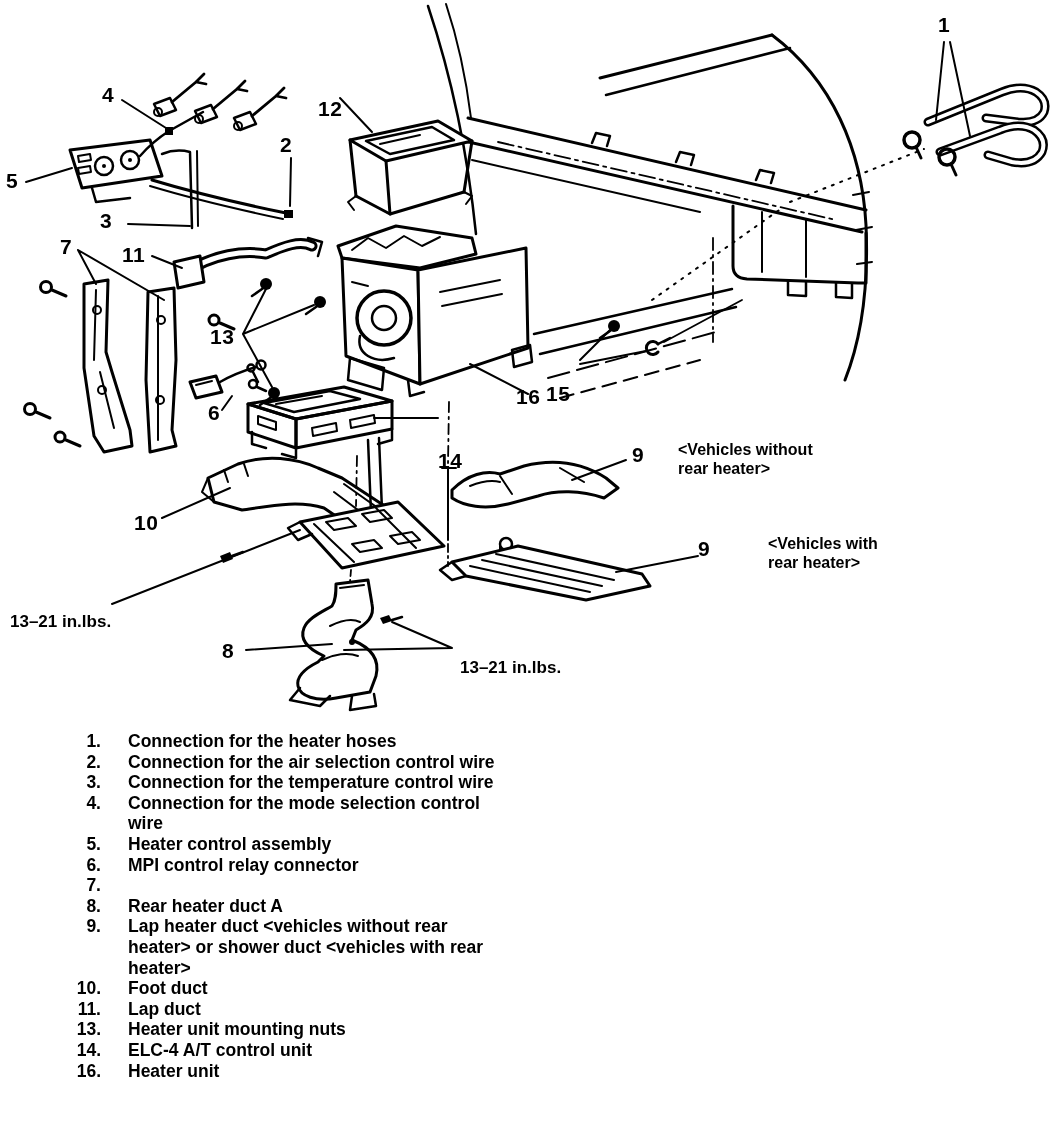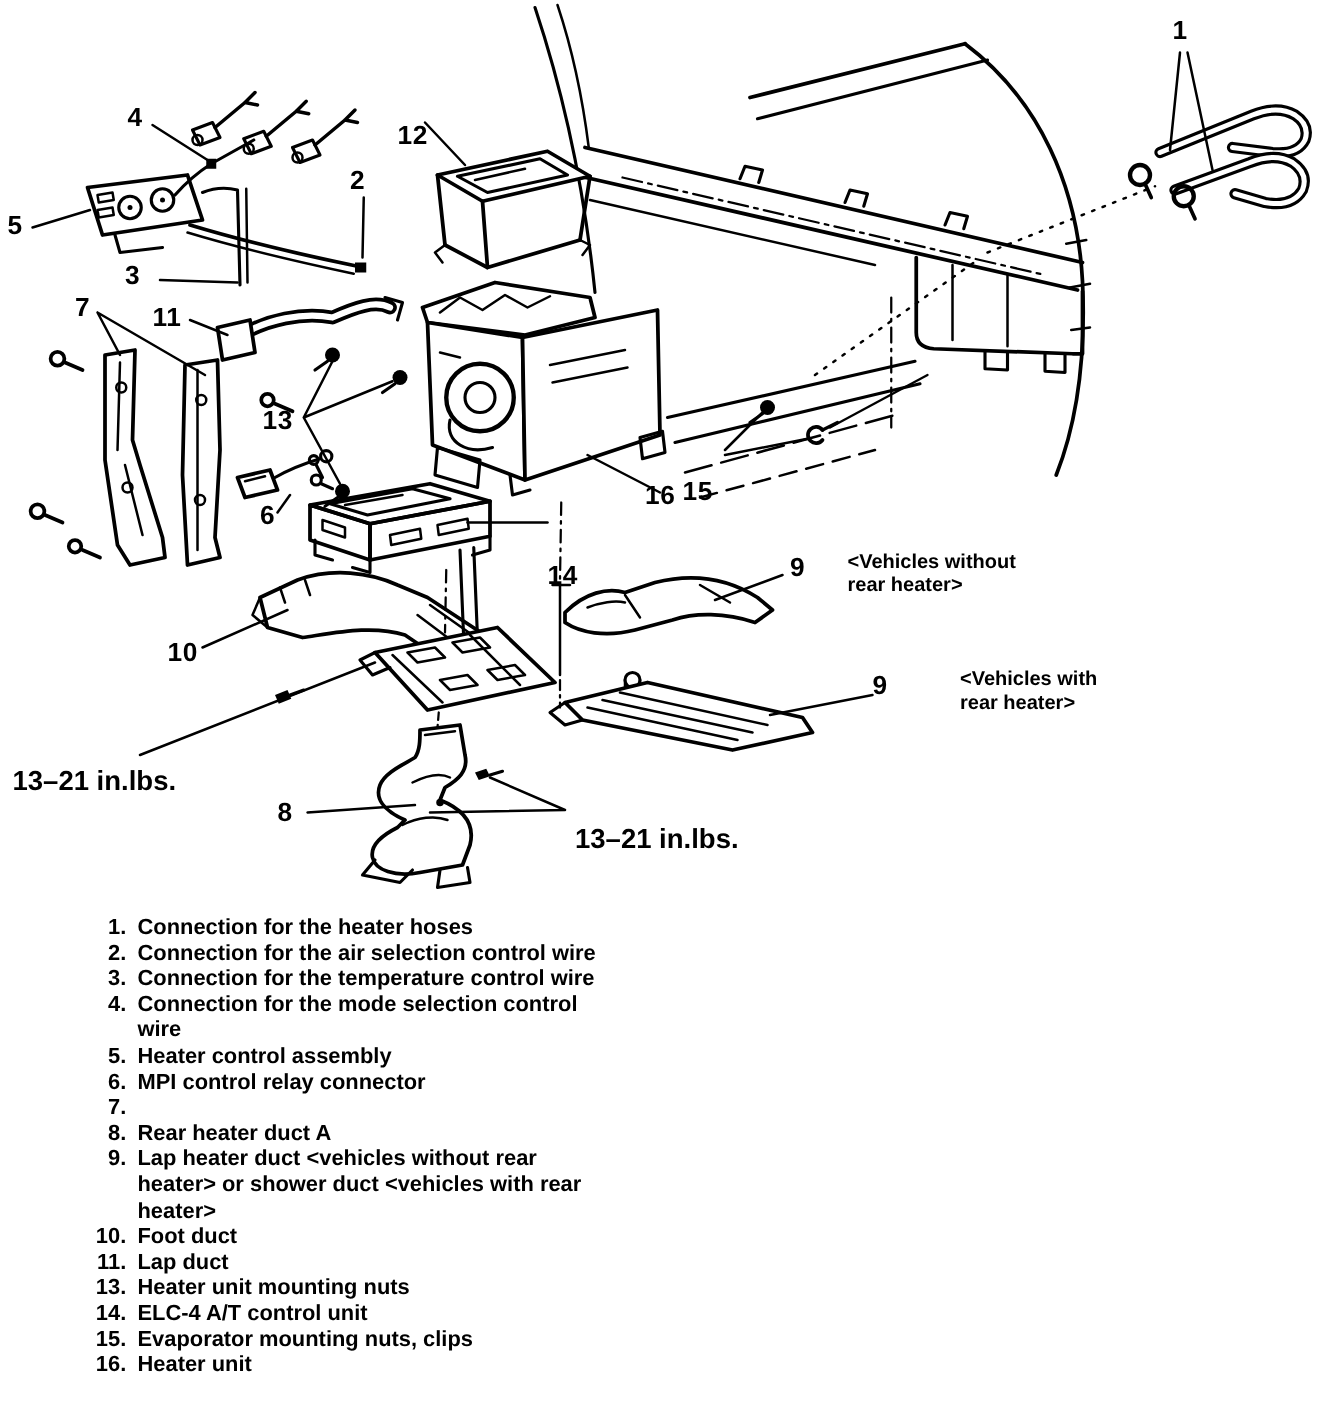--- a/index.html
+++ b/index.html
@@ -9,28 +9,28 @@
     position:relative; overflow:hidden;
   }
   .diagram { position:absolute; top:0; left:0; width:1056px; height:726px; }
   .diagram svg { position:absolute; top:0; left:0; }
   .labels-layer { position:absolute; top:0; left:0; width:1056px; height:726px; }
   .part-num {
     position:absolute; font-weight:700; font-size:21px; line-height:1;
     letter-spacing:0.5px;
   }
   .annot {
-    position:absolute; font-weight:700; font-size:22px; line-height:1.18;
+    position:absolute; font-weight:700; font-size:17px; line-height:1.18;
     white-space:pre-line;
   }
   .annot.variant { font-size:16px; line-height:1.2; }
   .legend { position:absolute; top:731px; left:0; width:620px; }
   .lrow { display:flex; font-size:17.5px; font-weight:700; line-height:20.6px; }
   .lrow .num { flex:0 0 101px; width:101px; text-align:right; }
-  .lrow .txt { margin-left:9px; white-space:pre-line; }
+  .lrow .txt { margin-left:27px; white-space:pre-line; }
   
   .art path, .art line, .art circle, .art rect, .art polyline {
     stroke:#000; fill:none; stroke-linecap:round; stroke-linejoin:round;
   }
   .art .fb { fill:#000; stroke:none; }
   .art .fw { fill:#fff; }
   .art .ws { stroke:#fff; }
 </style>
 </head>
 <body>
@@ -346,20 +346,16 @@
     </div>
     <div class="lrow">
       <span class="num">13.</span>
       <span class="txt">Heater unit mounting nuts</span>
     </div>
     <div class="lrow">
       <span class="num">14.</span>
       <span class="txt">ELC-4 A/T control unit</span>
     </div>
     <div class="lrow">
-      <span class="num">15.</span>
-      <span class="txt">Evaporator mounting nuts, clips</span>
-    </div>
-    <div class="lrow">
       <span class="num">16.</span>
       <span class="txt">Heater unit</span>
     </div>
   </div>
 
 </body></html>

